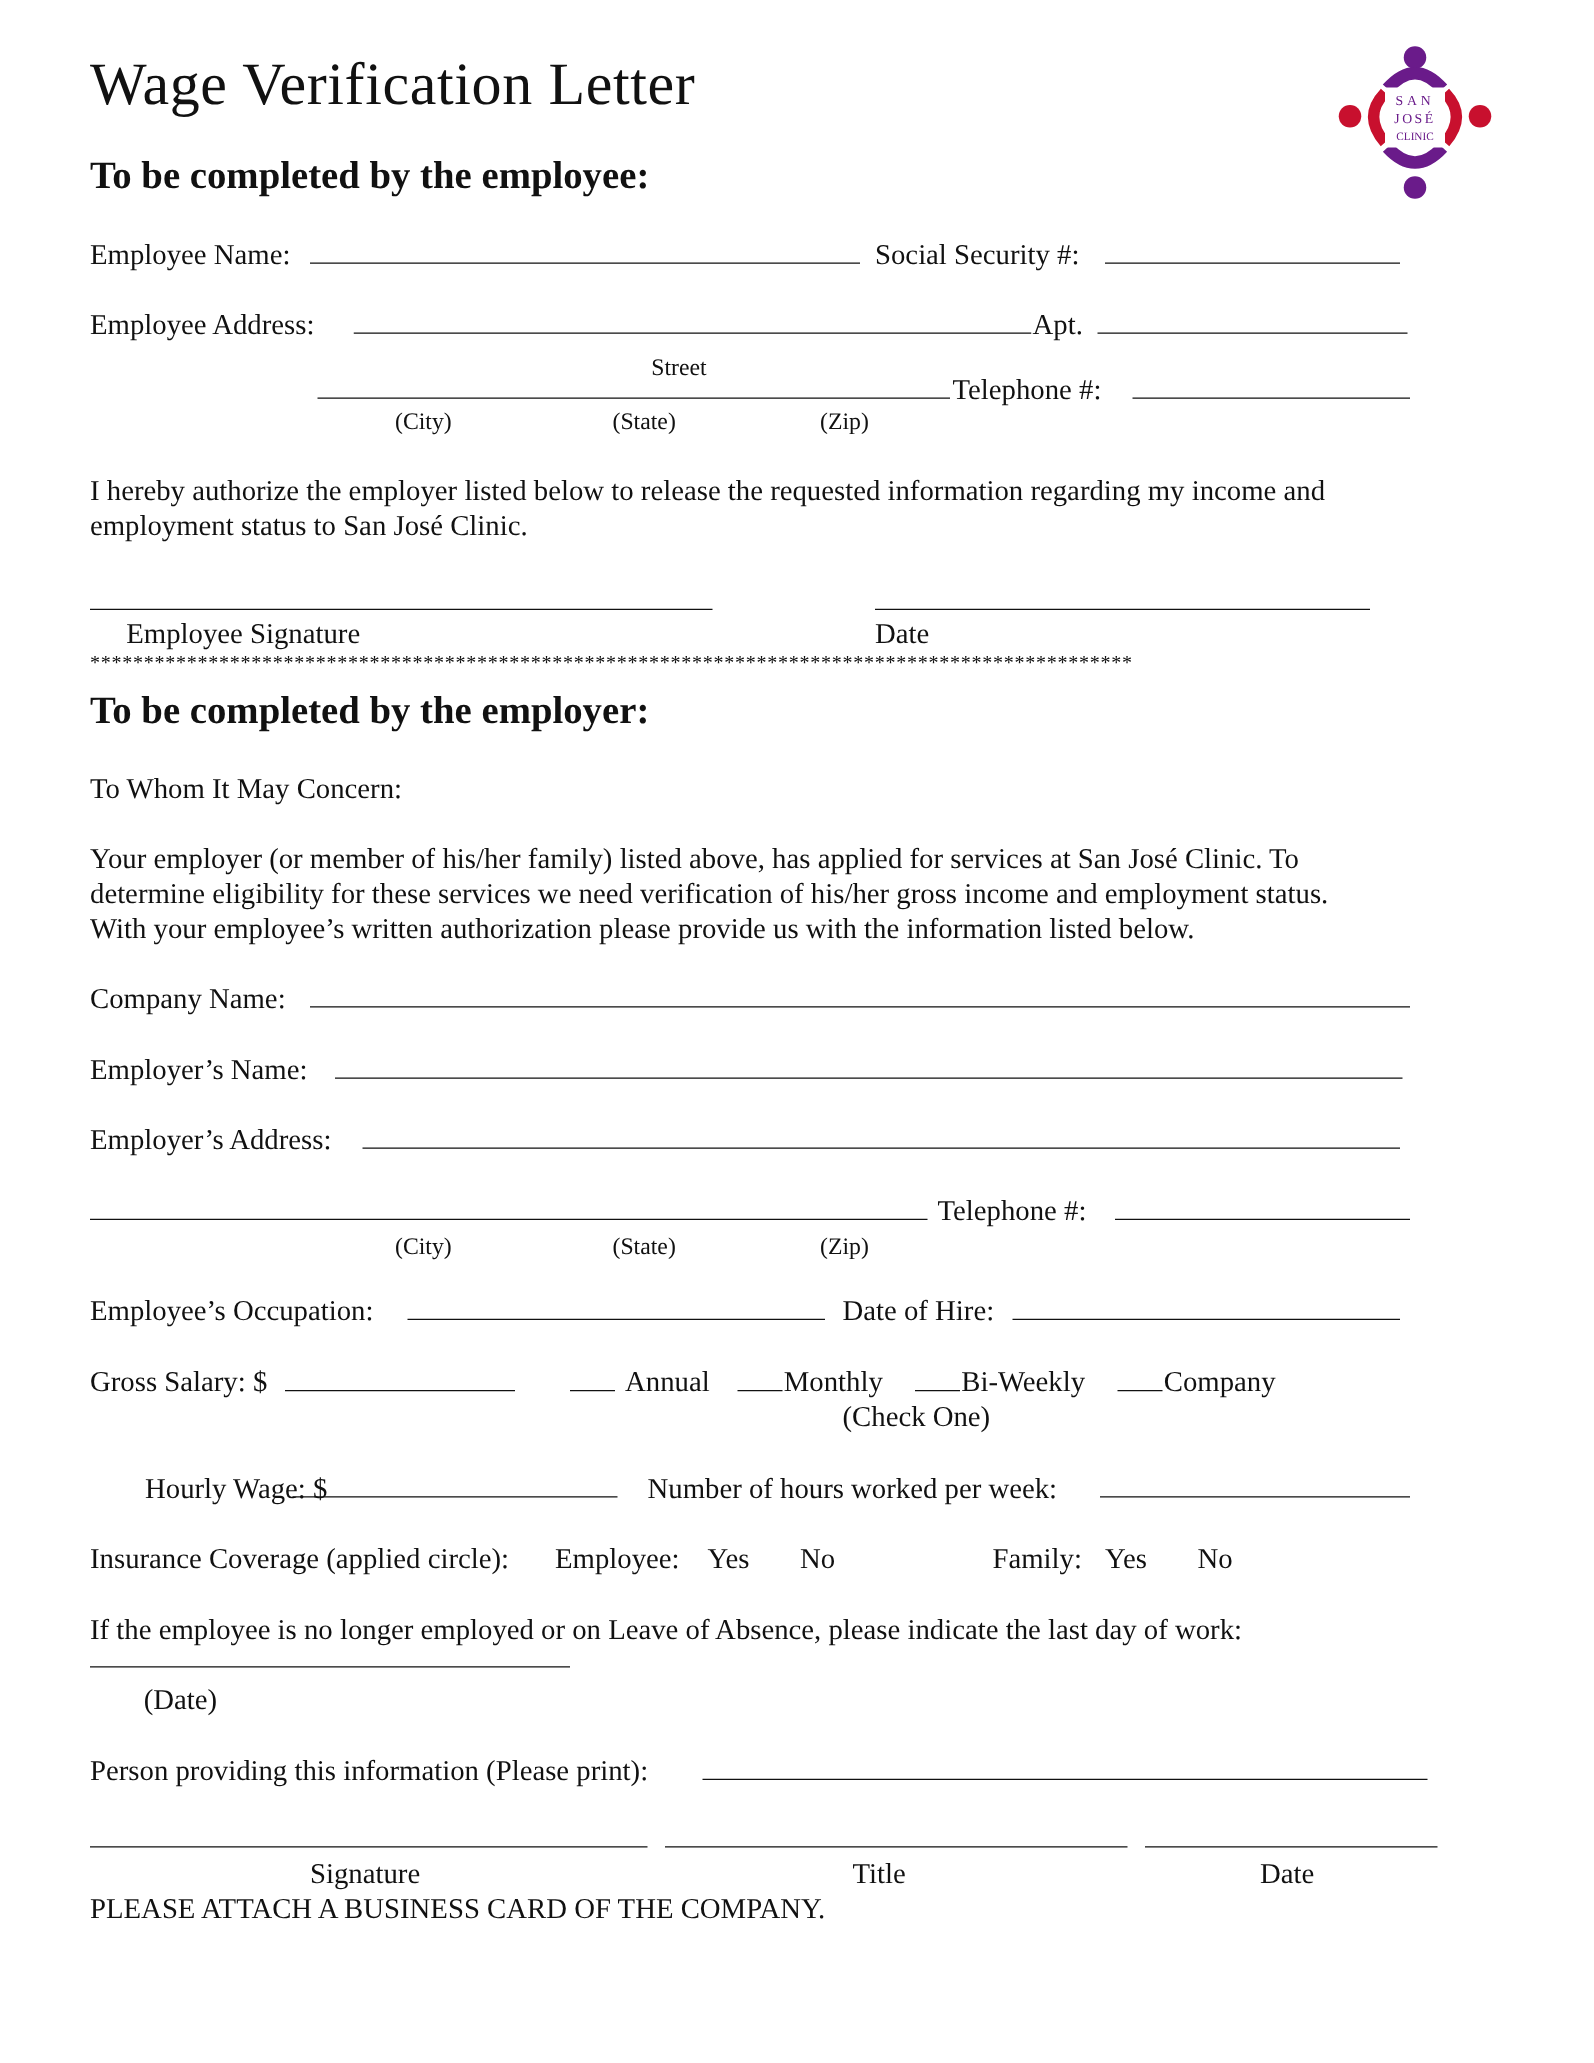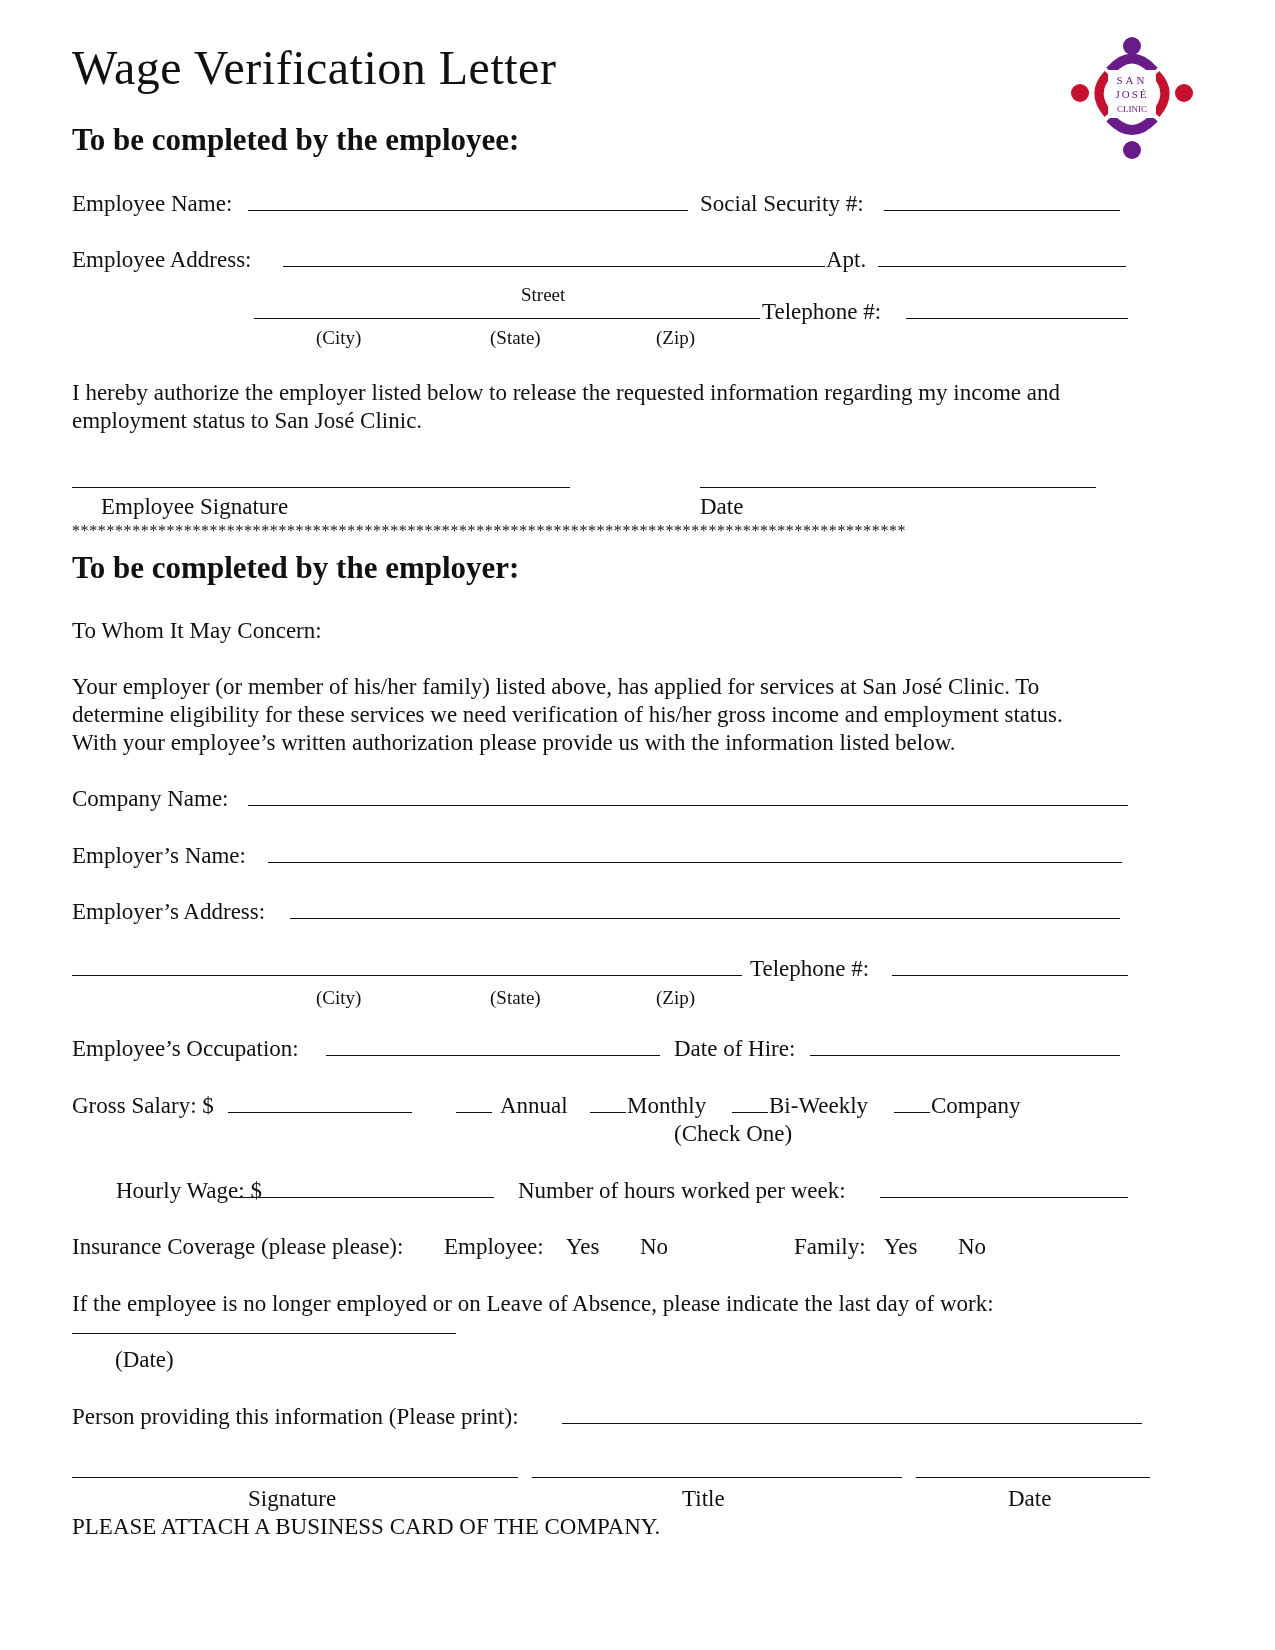--- a/index.html
+++ b/index.html
@@ -104,21 +104,21 @@
 <div class="abs txt" style="left:769px; top:1092px;">Bi-Weekly</div>
 <div class="line" style="left:894px; top:1112px; width:36px;"></div>
 <div class="abs txt" style="left:931px; top:1092px;">Company</div>
 <div class="abs txt" style="left:674px; top:1120px;">(Check One)</div>
 
 <div class="abs txt" style="left:72px; top:1177px;margin-left:44px;">Hourly Wage: $</div>
 <div class="line" style="left:234px; top:1197px; width:260px;"></div>
 <div class="abs txt" style="left:518px; top:1177px;">Number of hours worked per week:</div>
 <div class="line" style="left:880px; top:1197px; width:248px;"></div>
 
-<div class="abs txt" style="left:72px; top:1233px;">Insurance Coverage (please please):</div>
+<div class="abs txt" style="left:72px; top:1233px;">Insurance Coverage (applied circle):</div>
 <div class="abs txt" style="left:444px; top:1233px;">Employee:</div>
 <div class="abs txt" style="left:566px; top:1233px;">Yes</div>
 <div class="abs txt" style="left:640px; top:1233px;">No</div>
 <div class="abs txt" style="left:794px; top:1233px;">Family:</div>
 <div class="abs txt" style="left:884px; top:1233px;">Yes</div>
 <div class="abs txt" style="left:958px; top:1233px;">No</div>
 
 <div class="abs txt" style="left:72px; top:1290px;text-align:right;">If the employee is no longer employed or on Leave of Absence, please indicate the last day of work:</div>
 <div class="line" style="left:72px; top:1333px; width:384px;"></div>
 <div class="abs txt" style="left:72px; top:1346px;margin-left:43px;">(Date)</div>

